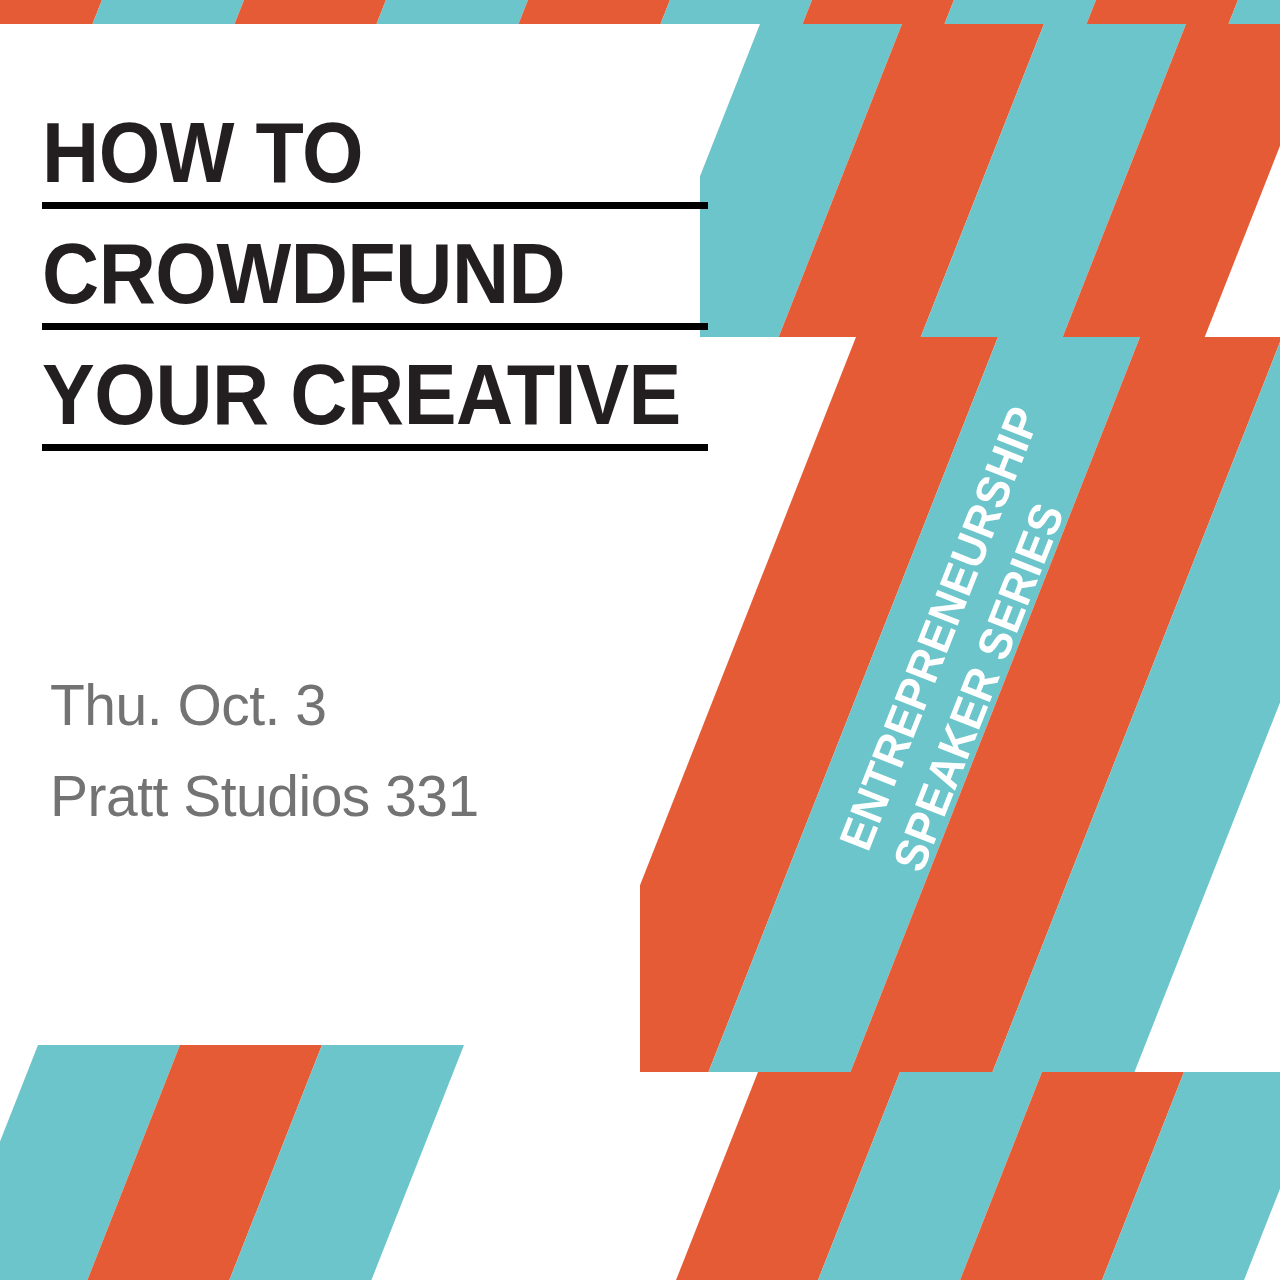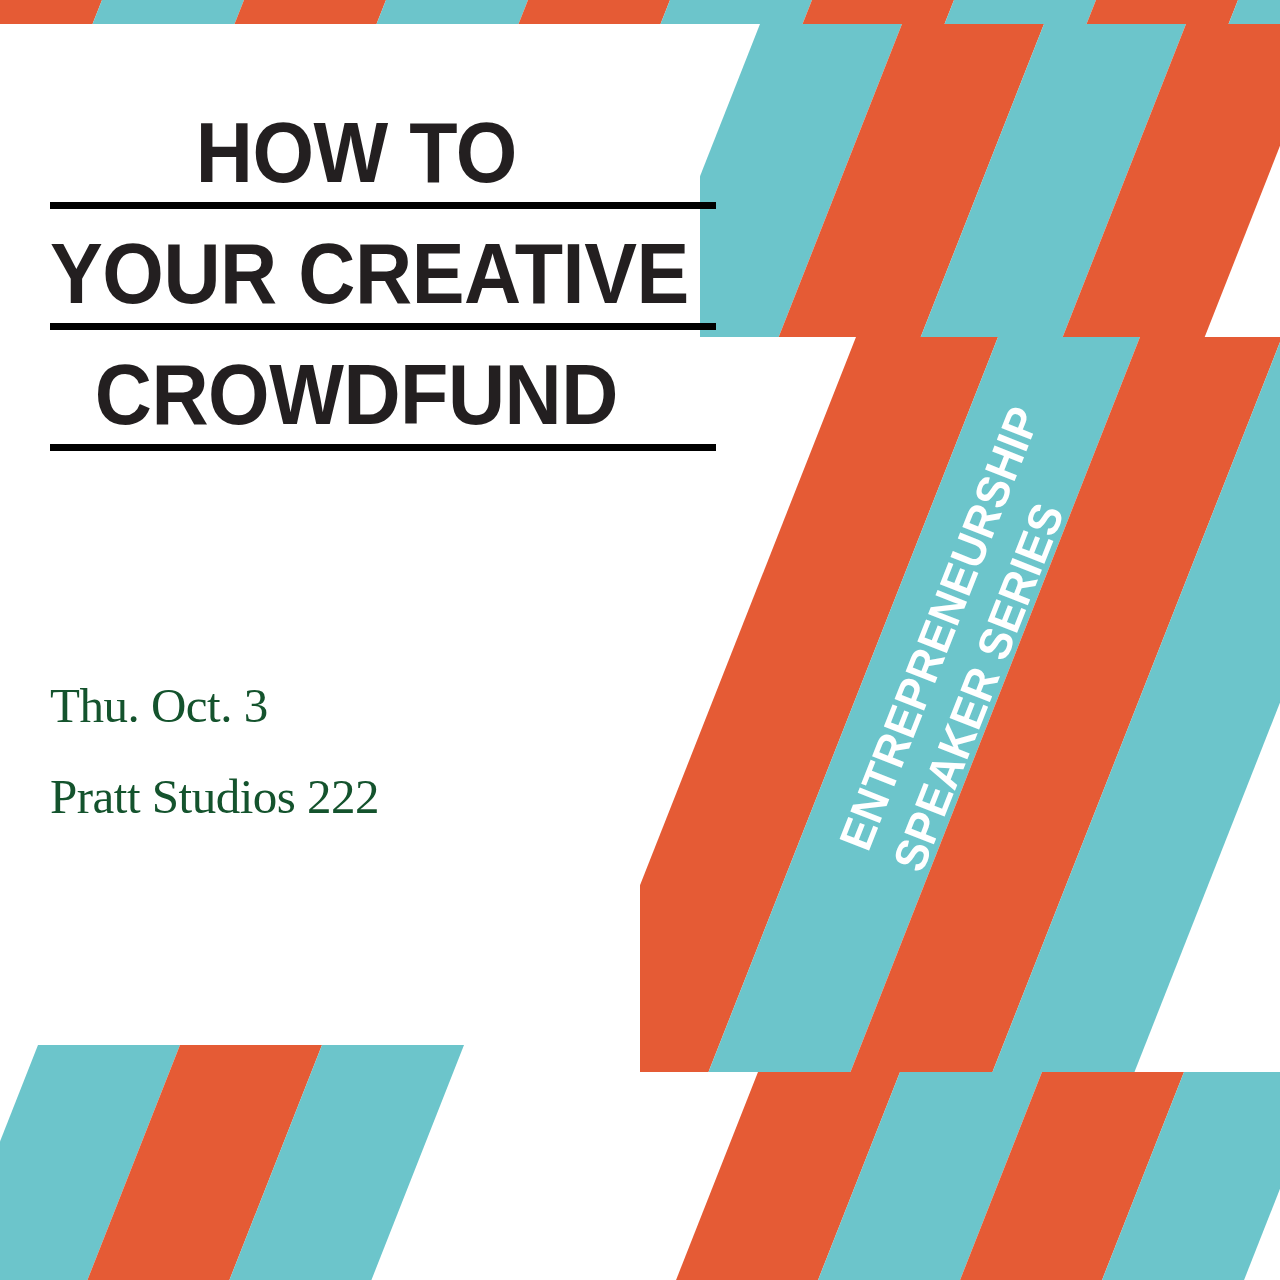--- a/index.html
+++ b/index.html
@@ -73,24 +73,23 @@
     left: 0;
     top: 1045px;
     width: 470px;
     height: 235px;
   }
   #band-bottom-left .stripe { top: 0; bottom: 0; }
 
   
   #headline {
     position: absolute;
-    left: 50px;
+    left: 42px;
     top: 104px;
     width: 666px;
-    text-align: center;
   }
   .headline-row { position: relative; }
   .headline-line {
     font-size: 86px;
     line-height: 96px;
     font-weight: 700;
     color: #231F20;
     letter-spacing: -0.5px;
     white-space: nowrap;
     transform: scaleX(0.92);
@@ -105,27 +104,26 @@
   }
 
   
   #details {
     position: absolute;
     left: 50px;
     top: 660px;
     width: 700px;
   }
   .detail-line {
-    font-size: 49px;
+    font-size: 57px;
     line-height: 91px;
     font-weight: 400;
-    color: #14532d;
+    color: #737373;
     letter-spacing: -0.5px;
     white-space: nowrap;
-    font-family: Liberation Serif, serif;
   }
 
   
   #series-label {
     position: absolute;
     left: 880px;
     top: 800px;
     transform: rotate(-68.5deg);
     transform-origin: left center;
     white-space: nowrap;
@@ -185,32 +183,32 @@
     <div class="stripe orange" style="left:180px"></div>
     <div class="stripe teal" style="left:322px"></div>
   </div>
 
   <div id="headline">
     <div class="headline-row">
       <div class="headline-line">HOW TO</div>
       <div class="headline-rule"></div>
     </div>
     <div class="headline-row">
+      <div class="headline-line">CROWDFUND</div>
+      <div class="headline-rule"></div>
+    </div>
+    <div class="headline-row">
       <div class="headline-line">YOUR CREATIVE</div>
       <div class="headline-rule"></div>
     </div>
-    <div class="headline-row">
-      <div class="headline-line">CROWDFUND</div>
-      <div class="headline-rule"></div>
-    </div>
   </div>
 
   <div id="details">
     <div class="detail-line">Thu. Oct. 3</div>
-    <div class="detail-line">Pratt Studios 222</div>
+    <div class="detail-line">Pratt Studios 331</div>
   </div>
 
   <div id="series-label">
     <div class="series-line">ENTREPRENEURSHIP</div>
     <div class="series-line">SPEAKER SERIES</div>
   </div>
 
 </div>
 
 </body></html>

